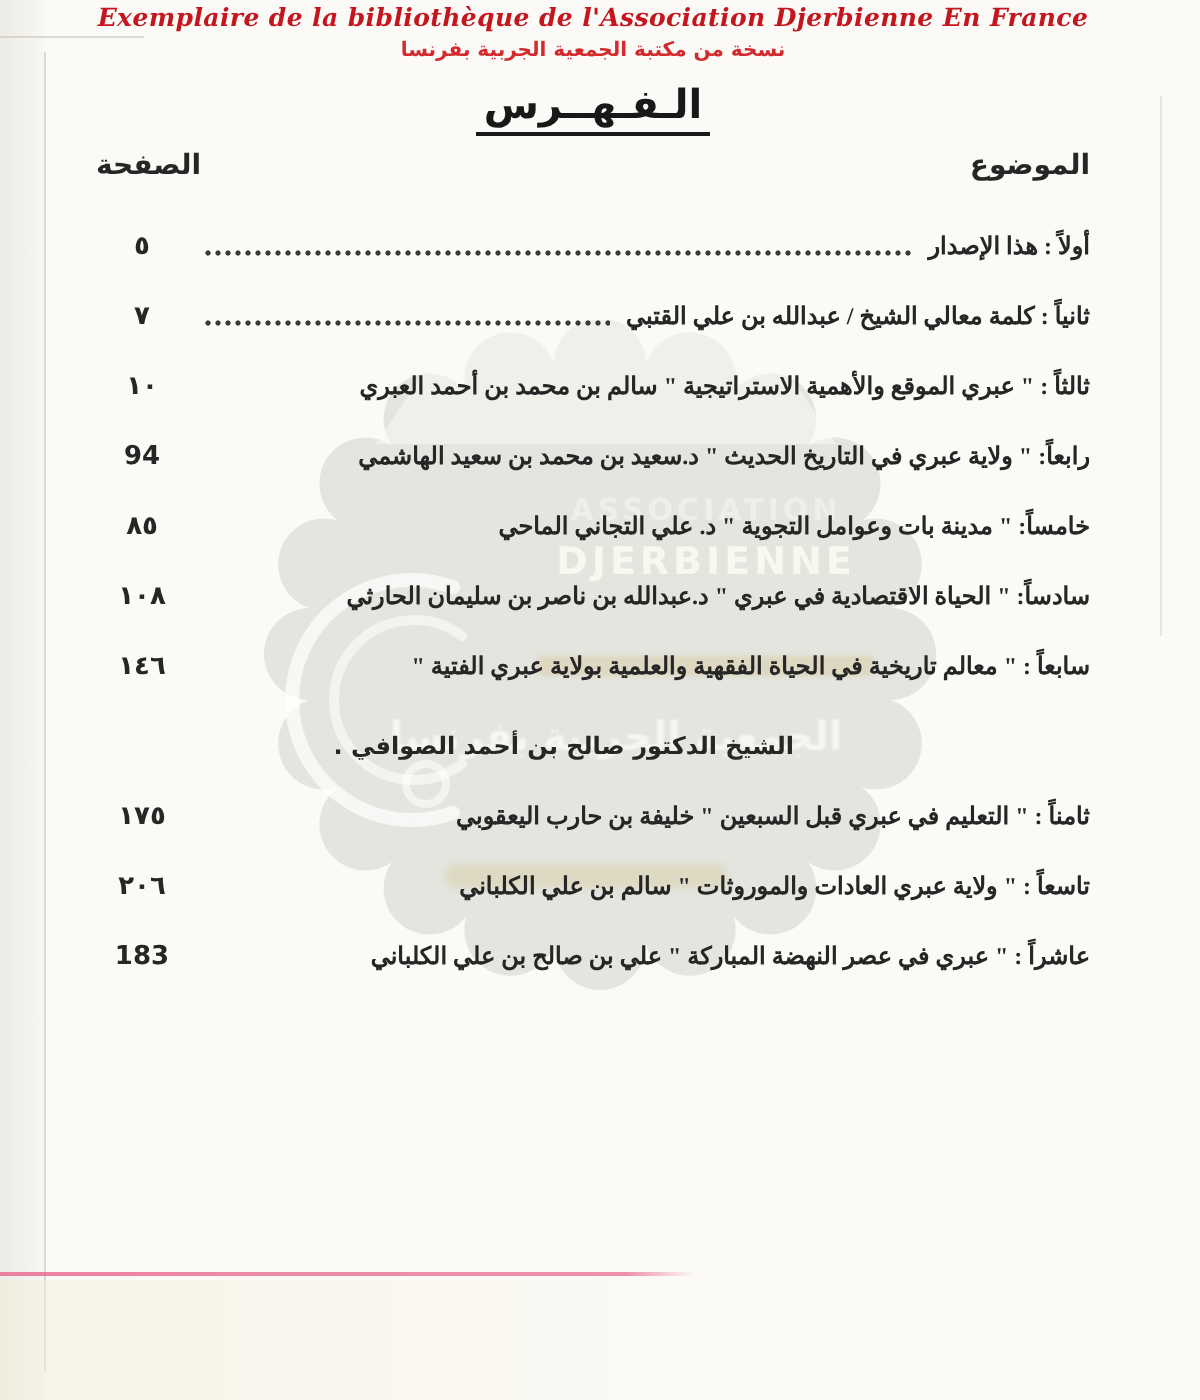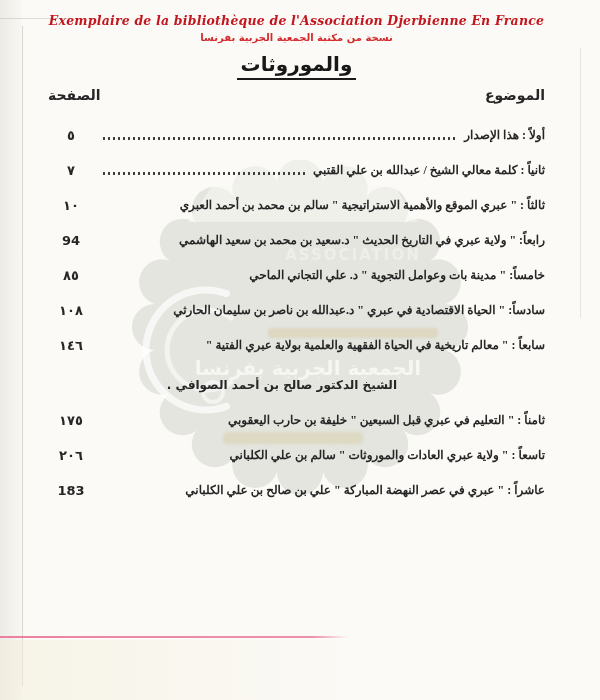--- a/index.html
+++ b/index.html
@@ -32,21 +32,21 @@
   .wm-beige{position:absolute;left:140px;top:168px;width:170px;height:10px;border-radius:4px;
     background:rgba(216,196,150,0.4);filter:blur(1px);}
   .wm-arabic{left:60px;top:196px;width:240px;font-size:20px;color:rgba(252,252,248,0.75);filter:blur(0.6px);}
   .wm-beige2{position:absolute;left:95px;top:272px;width:140px;height:12px;border-radius:5px;
     background:rgba(214,196,150,0.38);filter:blur(1.5px);}
   .wm-wedge{position:absolute;top:0;left:60px;width:230px;height:62px;
     background:rgba(251,250,246,0.55);
     -webkit-clip-path:polygon(18% 0,82% 0,100% 100%,0 100%);
     clip-path:polygon(18% 0,82% 0,100% 100%,0 100%);}
   
-  .content{position:absolute;inset:0;padding:14px 55px 0 48px;z-index:2;}
+  .content{position:absolute;inset:0;padding:2px 55px 0 48px;z-index:2;}
   .stamp-fr{
     text-align:center;color:#c4161f;font-weight:bold;font-style:italic;
     font-family:"DejaVu Serif",serif;font-size:12.5px;line-height:14px;letter-spacing:0.2px;
   }
   .stamp-ar{
     text-align:center;direction:rtl;color:#d32a2e;font-weight:bold;
     font-size:10px;line-height:20px;
   }
   h1.doc-title{
     margin:4px 0 0 0;text-align:center;direction:rtl;font-size:20px;line-height:24px;
@@ -101,29 +101,30 @@
           <circle cx="309.9" cy="211.8" r="23"></circle>
       </g>
       <g stroke="rgba(255,255,255,0.7)" fill="none" stroke-linecap="round">
         <path d="M98.5 133.6 A60 60 0 1 0 98.5 246.4" stroke-width="7"></path>
         <path d="M103 158 A40 40 0 1 0 103 222" stroke-width="5" opacity="0.8"></path>
         <circle cx="85" cy="232" r="10" stroke-width="4" opacity="0.8"></circle>
       </g>
     </svg>
     <div class="wm-wedge"></div>
     <div class="wm-line wm-assoc">ASSOCIATION</div>
+    <div class="wm-line wm-djerb">DJERBIENNE</div>
     <div class="wm-beige"></div>
     <div class="wm-line wm-arabic" dir="rtl">الجمعية الجربية بفرنسا</div>
     <div class="wm-beige2"></div>
   </div>
 
   <div class="content">
     <div class="stamp-fr">Exemplaire de la bibliothèque de l'Association Djerbienne En France</div>
     <div class="stamp-ar">نسخة من مكتبة الجمعية الجربية بفرنسا</div>
-    <h1 class="doc-title"><span class="u">والموروثات</span></h1>
+    <h1 class="doc-title"><span class="u">الـفـهــرس</span></h1>
     <div class="cols">
       <span>الموضوع</span>
       <span>الصفحة</span>
     </div>
     <div class="toc" id="toc-list">
   <div class="row">
     <div class="txt-wrap">
       <span class="txt">أولاً : هذا الإصدار</span>
 
     </div>

